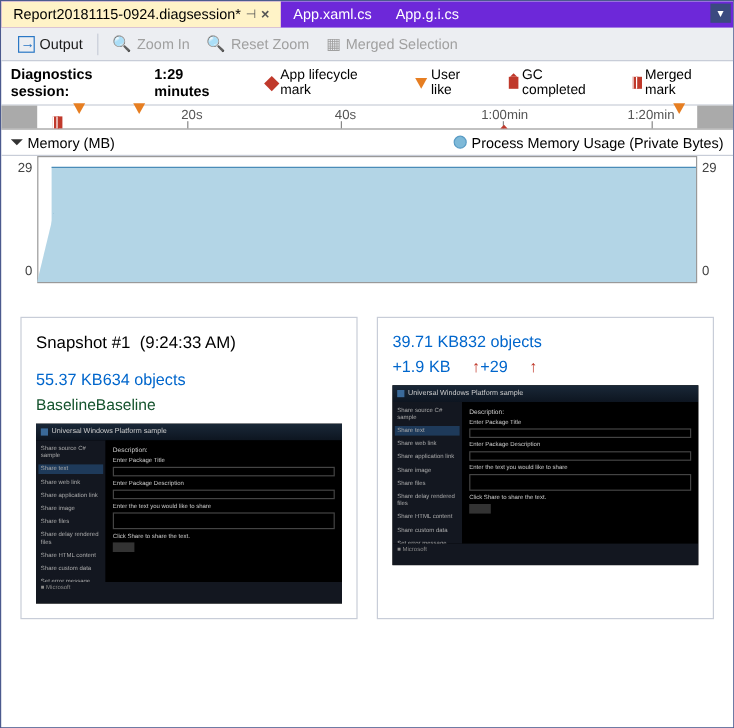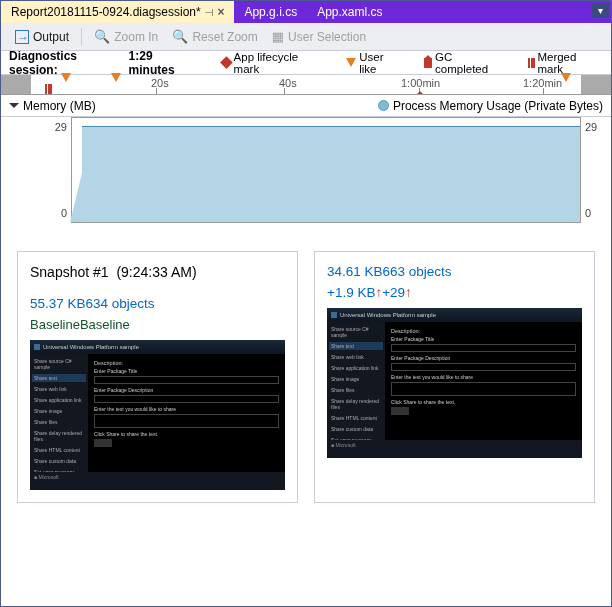--- a/index.html
+++ b/index.html
@@ -16,21 +16,21 @@
   
   .toolbar { height: 28px; background: #eceef2; border-bottom: 1px solid #c8cdd8; display: flex; align-items: center; padding: 0 8px; gap: 2px; }
   .tool-btn { display: flex; align-items: center; gap: 4px; padding: 2px 6px; font-size: 12px; color: #1a1a1a; cursor: pointer; }
   .tool-btn.disabled { color: #a0a0a0; }
   .tool-sep { width: 1px; height: 18px; background: #c8cdd8; margin: 0 4px; }
   .icon-arrow-right { width:14px; height:14px; border:1px solid #2a77c5; display:inline-block; position:relative;}
   .icon-arrow-right::after{content:"→"; position:absolute; top:-2px; left:1px; font-size:12px; color:#2a77c5;}
   .zoom-icon { font-size: 13px; color:#a0a0a0; }
   
   
-  .session-bar { height: 24px; border-bottom: 1px solid #c8cdd8; display: flex; align-items: center; padding: 0 8px; font-size: 12px; gap: 22px; }
+  .session-bar { height: 37px; border-bottom: 1px solid #c8cdd8; display: flex; align-items: center; padding: 0 8px; font-size: 12px; gap: 22px; }
   .session-label { display:flex; gap:3px;}
   .mark { display: flex; align-items: center; gap: 3px; font-size: 11.5px; }
   .diamond { width: 9px; height: 9px; background: #c0392b; transform: rotate(45deg); }
   .tri-down { width: 0; height: 0; border-left: 5px solid transparent; border-right: 5px solid transparent; border-top: 9px solid #e67e22; }
   .gc-mark { width: 8px; height: 10px; background: #c0392b; position:relative; }
   .gc-mark::before{content:""; position:absolute; top:-3px; left:1px; width:0;height:0;border-left:3px solid transparent;border-right:3px solid transparent;border-bottom:3px solid #c0392b;}
   .merged-mark { display:flex; }
   .merged-mark span{ width:5px; height:10px; background:#c0392b; margin:0 -1px; border-left:1px solid #fff;}
   
   
@@ -41,35 +41,35 @@
   .ruler-line { position:absolute; bottom:0; height:6px; border-left:1px solid #888;}
   .ruler .mark-icon{position:absolute; bottom:0;}
   
   
   .mem-header { height: 22px; display: flex; align-items: center; justify-content: space-between; padding: 0 8px; border-bottom: 1px solid #c8cdd8; font-size: 12px; }
   .mem-header .left { display:flex; align-items:center; gap:4px;}
   .collapse-tri { width:0; height:0; border-top:5px solid #333; border-left:5px solid transparent; border-right:5px solid transparent; }
   .legend-dot { width: 11px; height: 11px; border-radius: 50%; background: #7eb9d8; border:1px solid #5a9cc5; }
   
   
-  .chart { height: 110px; display: flex; padding: 0 4px 4px 4px; margin-left: 40px; }
+  .chart { height: 110px; display: flex; padding: 0 4px 4px 4px; }
   .y-axis { width: 26px; display: flex; flex-direction: column; justify-content: space-between; align-items: flex-end; font-size: 11px; color: #444; padding: 4px 4px 4px 0;}
   .y-axis.right { align-items: flex-start; padding: 4px 0 4px 4px;}
   .plot { flex: 1; border: 1px solid #999; position: relative; background:#fff;}
   .area { position: absolute; left: 2%; right: 0; top: 8px; bottom: 0; background: #b3d5e6; border-top: 1.5px solid #4a8cb8; }
   .area::before{content:""; position:absolute; left:-12px; bottom:0; width:14px; height:60%; background:#b3d5e6; border-top:1.5px solid #4a8cb8; clip-path: polygon(0 100%, 100% 0, 100% 100%);}
   
   
   .snap-container { display: flex; gap: 16px; padding: 24px 16px; }
   .snap-card { flex: 1; border: 1px solid #c8cdd8; padding: 12px; }
   .snap-title { font-size: 14px; margin-bottom: 16px; }
   .snap-row { display: flex; font-size: 13.5px; margin-bottom: 6px; }
   .link { color: #0066cc; }
   .baseline { color: #14532d; font-size: 13px;}
-  .delta { color: #0066cc; display:flex; align-items:center; gap:0;}
+  .delta { color: #0066cc; display:flex; align-items:center; gap:18px;}
   .up-arrow { color: #c0392b; font-weight: bold; }
   .thumb { margin-top: 8px; width: 100%; height: 150px; background: #000; position: relative; overflow:hidden;}
   .thumb-head { position:absolute; top:0; left:0; right:0; height:14px; background: linear-gradient(#1a2838,#0d1520); display:flex; align-items:center; padding:0 4px; gap:3px;}
   .thumb-head .sq{width:6px;height:6px;background:#3a6a9a;}
   .thumb-head .txt{font-size:6px;color:#ccc;}
   .thumb-side{position:absolute; top:14px; left:0; width:58px; bottom:18px; background:#131720; padding:3px 2px; display:flex; flex-direction:column; gap:3px;}
   .thumb-side div{font-size:5px; color:#aaa; padding:1px 2px;}
   .thumb-side div.sel{background:#1e3a5a;}
   .thumb-main{position:absolute; top:14px; left:58px; right:0; bottom:18px; background:#000; padding:4px 6px;}
   .thumb-main .lbl{font-size:5.5px; color:#ccc; margin:2px 0;}
@@ -81,45 +81,45 @@
 </head>
 <body>
 
 <div class="tabstrip">
   <div class="tab active">
     <span>Report20181115-0924.diagsession*</span>
     <span class="pin">⊣</span>
     <span class="close">×</span>
   </div>
   <div class="tab">
+    <span>App.xaml.cs</span>
+  </div>
+  <div class="tab">
     <span>App.g.i.cs</span>
-  </div>
-  <div class="tab">
-    <span>App.xaml.cs</span>
   </div>
   <div class="dropdown-arrow">▾</div>
 </div>
 
 <div class="toolbar">
   <div class="tool-btn">
     <span class="icon-arrow-right"></span>
     <span>Output</span>
   </div>
   <div class="tool-sep"></div>
   <div class="tool-btn disabled">
     <span class="zoom-icon">🔍</span>
     <span>Zoom In</span>
   </div>
   <div class="tool-btn disabled">
     <span class="zoom-icon">🔍</span>
     <span>Reset Zoom</span>
   </div>
   <div class="tool-btn disabled">
     <span class="zoom-icon">▦</span>
-    <span>User Selection</span>
+    <span>Merged Selection</span>
   </div>
 </div>
 
 <div class="session-bar">
   <span class="session-label">
     <b>Diagnostics session:</b>
       <b>1:29 minutes</b>
   </span>
   <span class="mark">
       <span class="diamond"></span>
@@ -233,22 +233,22 @@
           <div class="btn"></div>
         </div>
       <div class="thumb-foot">
           <div>■ Microsoft</div>
         </div>
     </div>
   </div>
 
   <div class="snap-card">
     <div class="snap-row">
-      <span class="link">34.61 KB</span>
-      <span class="link">663 objects</span>
+      <span class="link">39.71 KB</span>
+      <span class="link">832 objects</span>
     </div>
     <div class="snap-row">
       <span class="delta">
           <span>+1.9 KB</span>
           <span class="up-arrow">↑</span>
         </span>
       <span class="delta">
           <span>+29</span>
           <span class="up-arrow">↑</span>
         </span>

